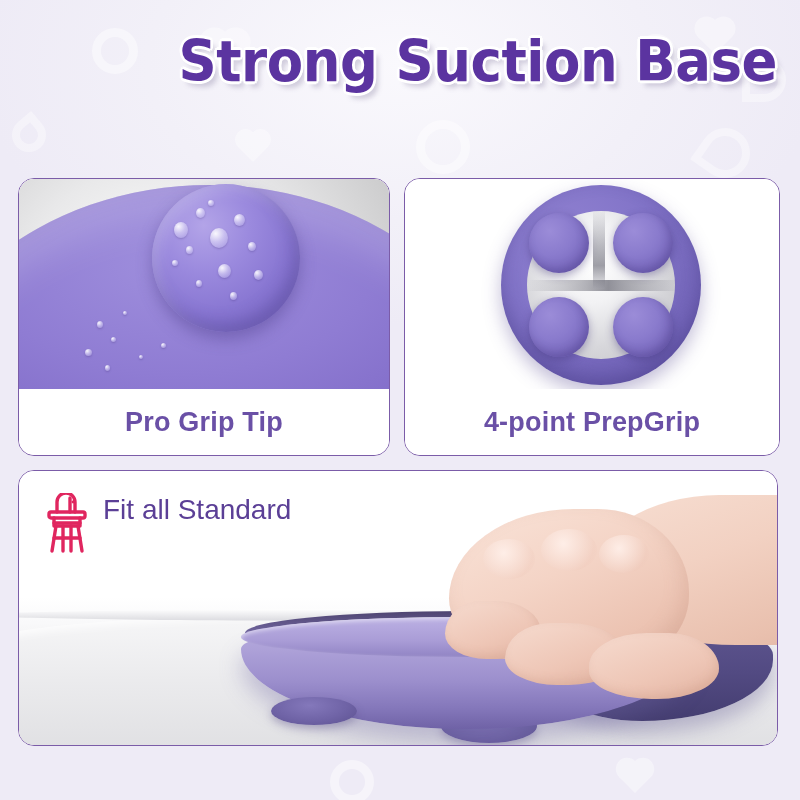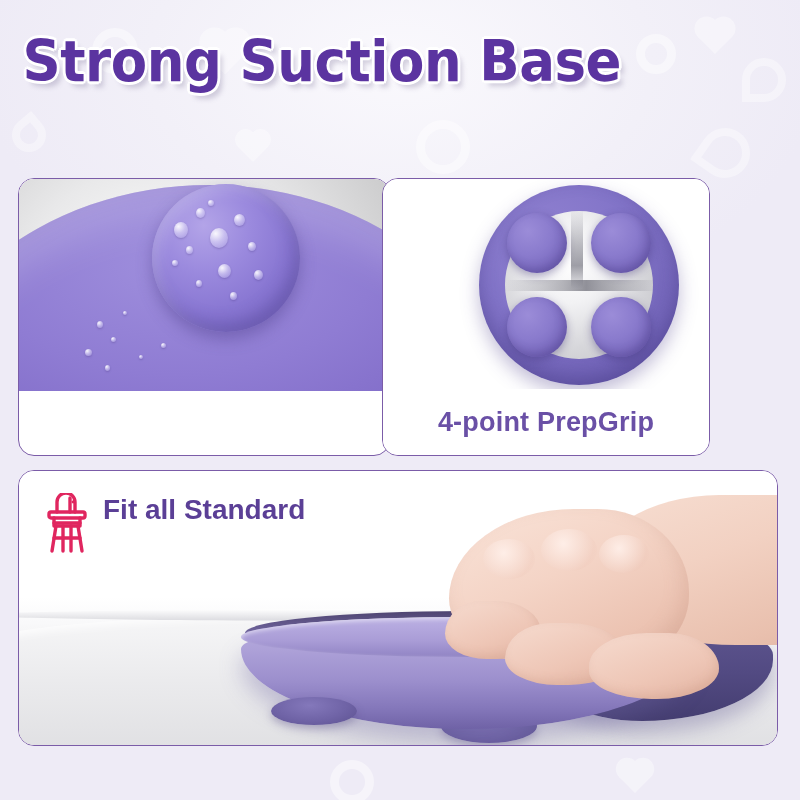--- a/index.html
+++ b/index.html
@@ -50,21 +50,21 @@
     border: 8px solid #ffffff;
     border-radius: 50% 50% 50% 0;
     opacity: .38;
   }
 
   
   #title-wrap {
     position: absolute;
     top: 28px; left: 0;
     width: 800px;
-    text-align: left;
+    text-align: right;
     z-index: 5;
   }
   #title {
     display: inline-block;
     font-family: "DejaVu Sans", sans-serif;
     font-size: 57px;
     font-weight: bold;
     letter-spacing: -0.5px;
     color: #5b34a0;
     transform: scaleX(0.93);
@@ -78,21 +78,21 @@
 
   
   .panel {
     position: absolute;
     background: #ffffff;
     border: 1.6px solid #7b5ca8;
     border-radius: 16px;
     overflow: hidden;
   }
   #panel-progrip   { left: 18px;  top: 178px; width: 372px; height: 278px; }
-  #panel-prepgrip  { left: 382px; top: 178px; width: 328px; height: 278px; }
+  #panel-prepgrip  { left: 404px; top: 178px; width: 376px; height: 278px; }
   #panel-highchair { left: 18px;  top: 470px; width: 760px; height: 276px; }
 
   .panel-photo {
     position: absolute;
     left: 0; top: 0; right: 0;
     height: 212px;
     overflow: hidden;
   }
   .panel-caption {
     position: absolute;
@@ -227,21 +227,21 @@
   .hc-label {
     position: absolute;
     left: 26px; top: 22px;
     display: flex;
     align-items: flex-start;
     gap: 14px;
     z-index: 4;
   }
   .hc-label-text {
     font-size: 28px;
-    font-weight: bold;
+    font-weight: normal;
     color: #5b3f96;
     line-height: 1.22;
     white-space: pre-line;
   }
 
   
   .bowl-wrap {
     position: absolute;
     left: 222px; top: 130px;
     width: 470px; height: 150px;
@@ -381,20 +381,21 @@
       </div>
 
       <div class="droplet" style="left:78px; top:142px; width:6px; height:7px;"></div>
       <div class="droplet" style="left:92px; top:158px; width:5px; height:5px;"></div>
       <div class="droplet" style="left:66px; top:170px; width:7px; height:7px;"></div>
       <div class="droplet" style="left:104px; top:132px; width:4px; height:4px;"></div>
       <div class="droplet" style="left:86px; top:186px; width:5px; height:6px;"></div>
       <div class="droplet" style="left:120px; top:176px; width:4px; height:4px;"></div>
       <div class="droplet" style="left:142px; top:164px; width:5px; height:5px;"></div>
     </div>
+    <div class="panel-caption">Pro Grip Tip</div>
   </div>
 
   <div class="panel" id="panel-prepgrip">
     <div class="panel-photo base-photo">
       <div class="base-disc">
         <div class="base-steel">
           <div class="base-ridge base-ridge-h"></div>
           <div class="base-ridge base-ridge-v"></div>
         </div>
         <div class="suction-dot sd-tl"></div>

